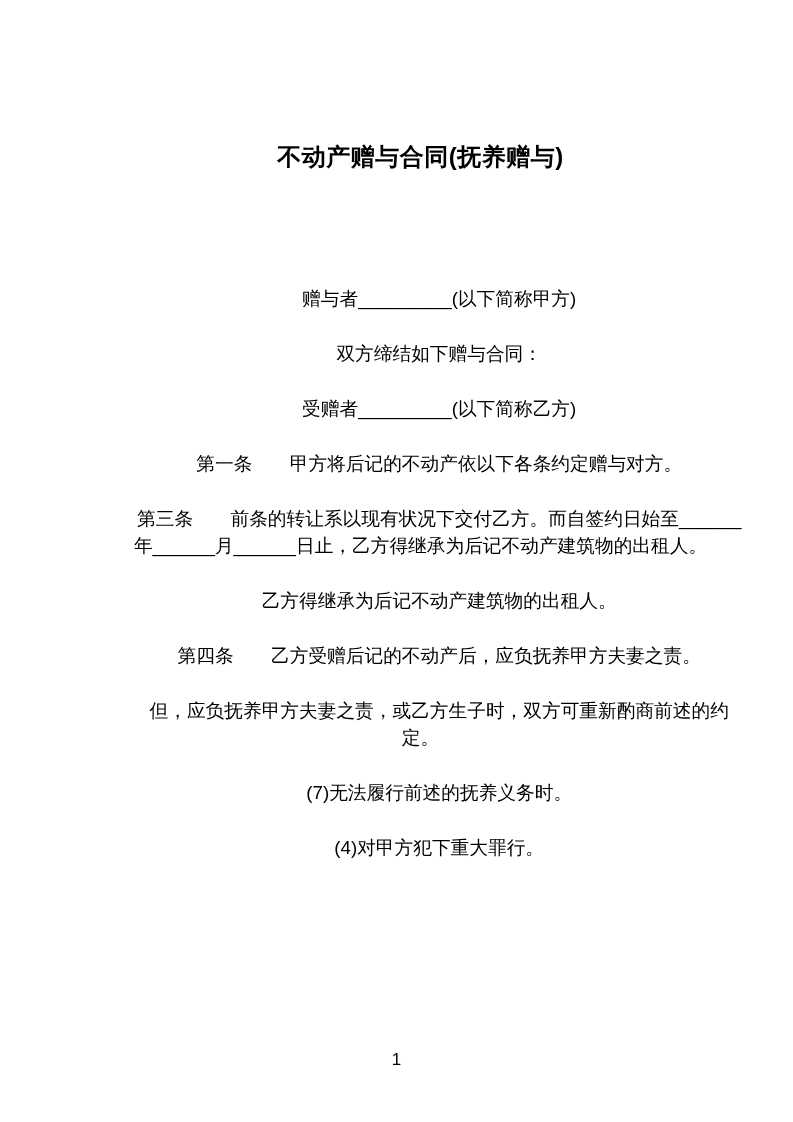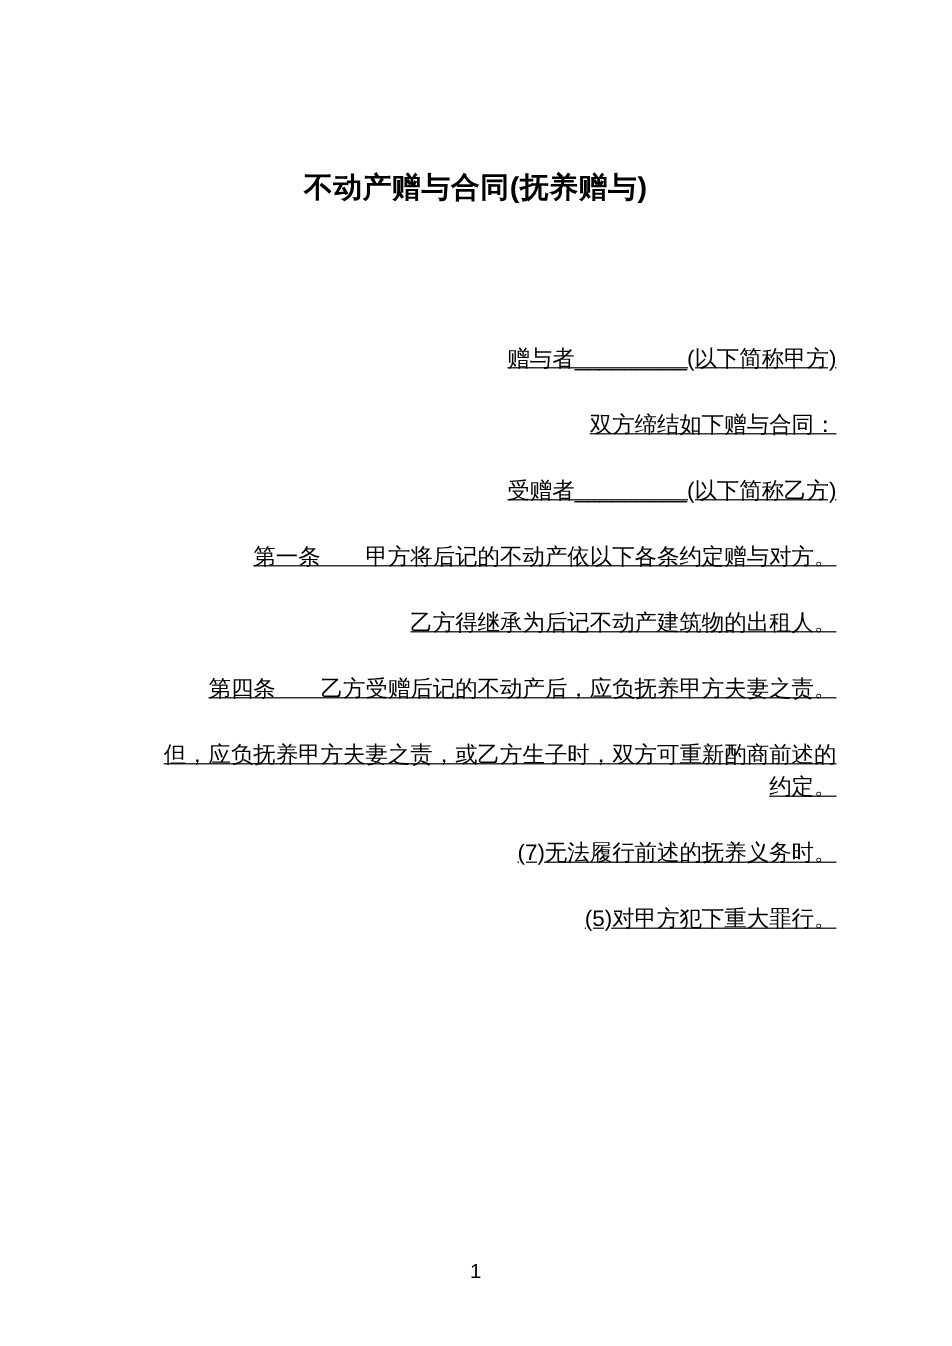--- a/index.html
+++ b/index.html
@@ -8,40 +8,39 @@
     background: #ffffff;
   }
   .page {
     position: relative;
     width: 793px;
     height: 1081px;
     background: #ffffff;
     color: #000000;
     font-family: "Liberation Sans", sans-serif;
     box-sizing: border-box;
-    padding: 142px 96px 0 96px;
+    padding: 142px 48px 0 96px;
     overflow: hidden;
   }
   .doc-title {
     margin: 0 0 113px 0;
     font-size: 24px;
     line-height: 30px;
     font-weight: bold;
     text-align: center;
     letter-spacing: 0.5px;
   }
   .para {
     margin: 0 0 28px 0;
     font-size: 18.7px;
     line-height: 27px;
     text-indent: 2em;
-    text-align: right;
+    text-align: center;
     overflow-wrap: break-word;
     word-break: normal;
-    text-decoration: underline;
   }
   .page-footer {
     position: absolute;
     left: 0;
     right: 0;
     top: 1050px;
     text-align: center;
     font-size: 17px;
     line-height: 20px;
     color: #000000;
@@ -52,22 +51,23 @@
 
 <div class="page">
 
   <h1 class="doc-title">不动产赠与合同(抚养赠与)</h1>
 
   <div>
     <p class="para">赠与者_________(以下简称甲方)</p>
     <p class="para">双方缔结如下赠与合同：</p>
     <p class="para">受赠者_________(以下简称乙方)</p>
     <p class="para">第一条　　甲方将后记的不动产依以下各条约定赠与对方。</p>
+    <p class="para">第三条　　前条的转让系以现有状况下交付乙方。而自签约日始至______年______月______日止，乙方得继承为后记不动产建筑物的出租人。</p>
     <p class="para">乙方得继承为后记不动产建筑物的出租人。</p>
     <p class="para">第四条　　乙方受赠后记的不动产后，应负抚养甲方夫妻之责。</p>
     <p class="para">但，应负抚养甲方夫妻之责，或乙方生子时，双方可重新酌商前述的约定。</p>
     <p class="para">(7)无法履行前述的抚养义务时。</p>
-    <p class="para">(5)对甲方犯下重大罪行。</p>
+    <p class="para">(4)对甲方犯下重大罪行。</p>
   </div>
 
   <div class="page-footer">1</div>
 
 </div>
 
 </body></html>

